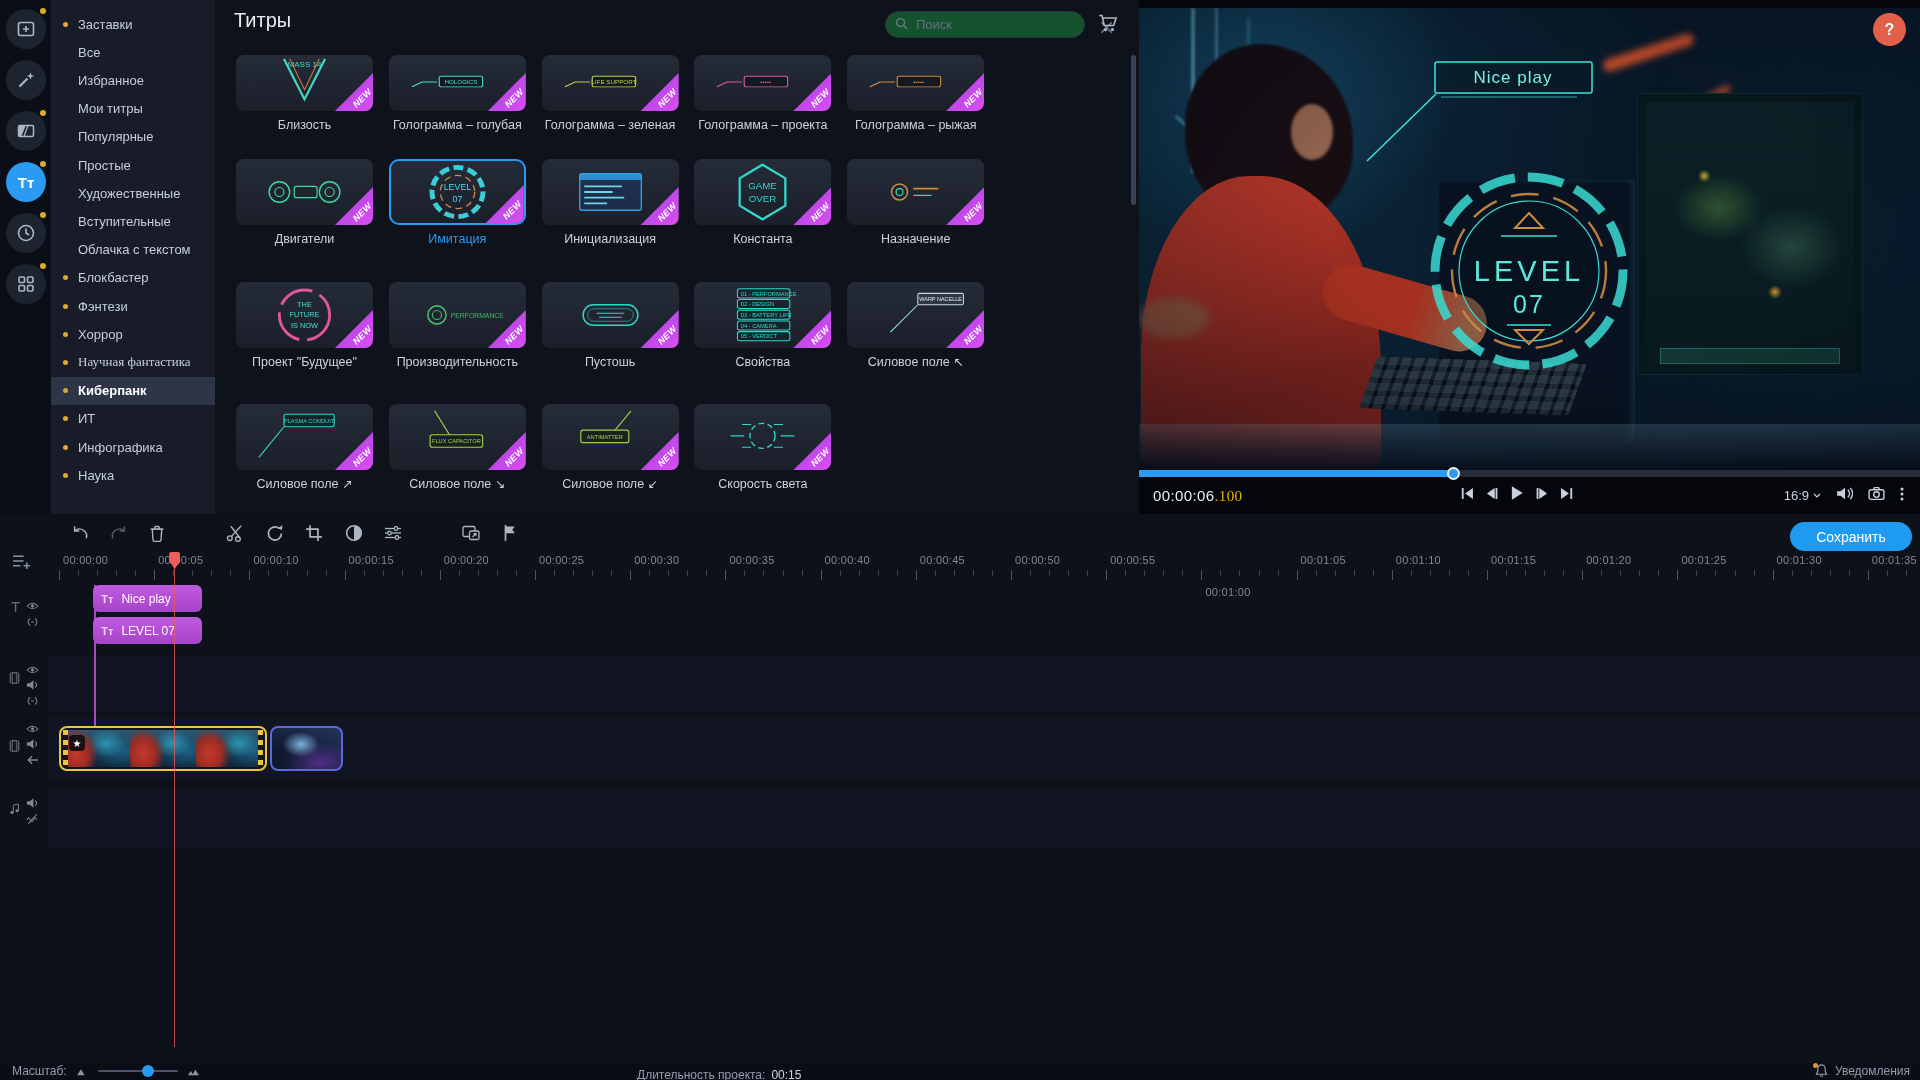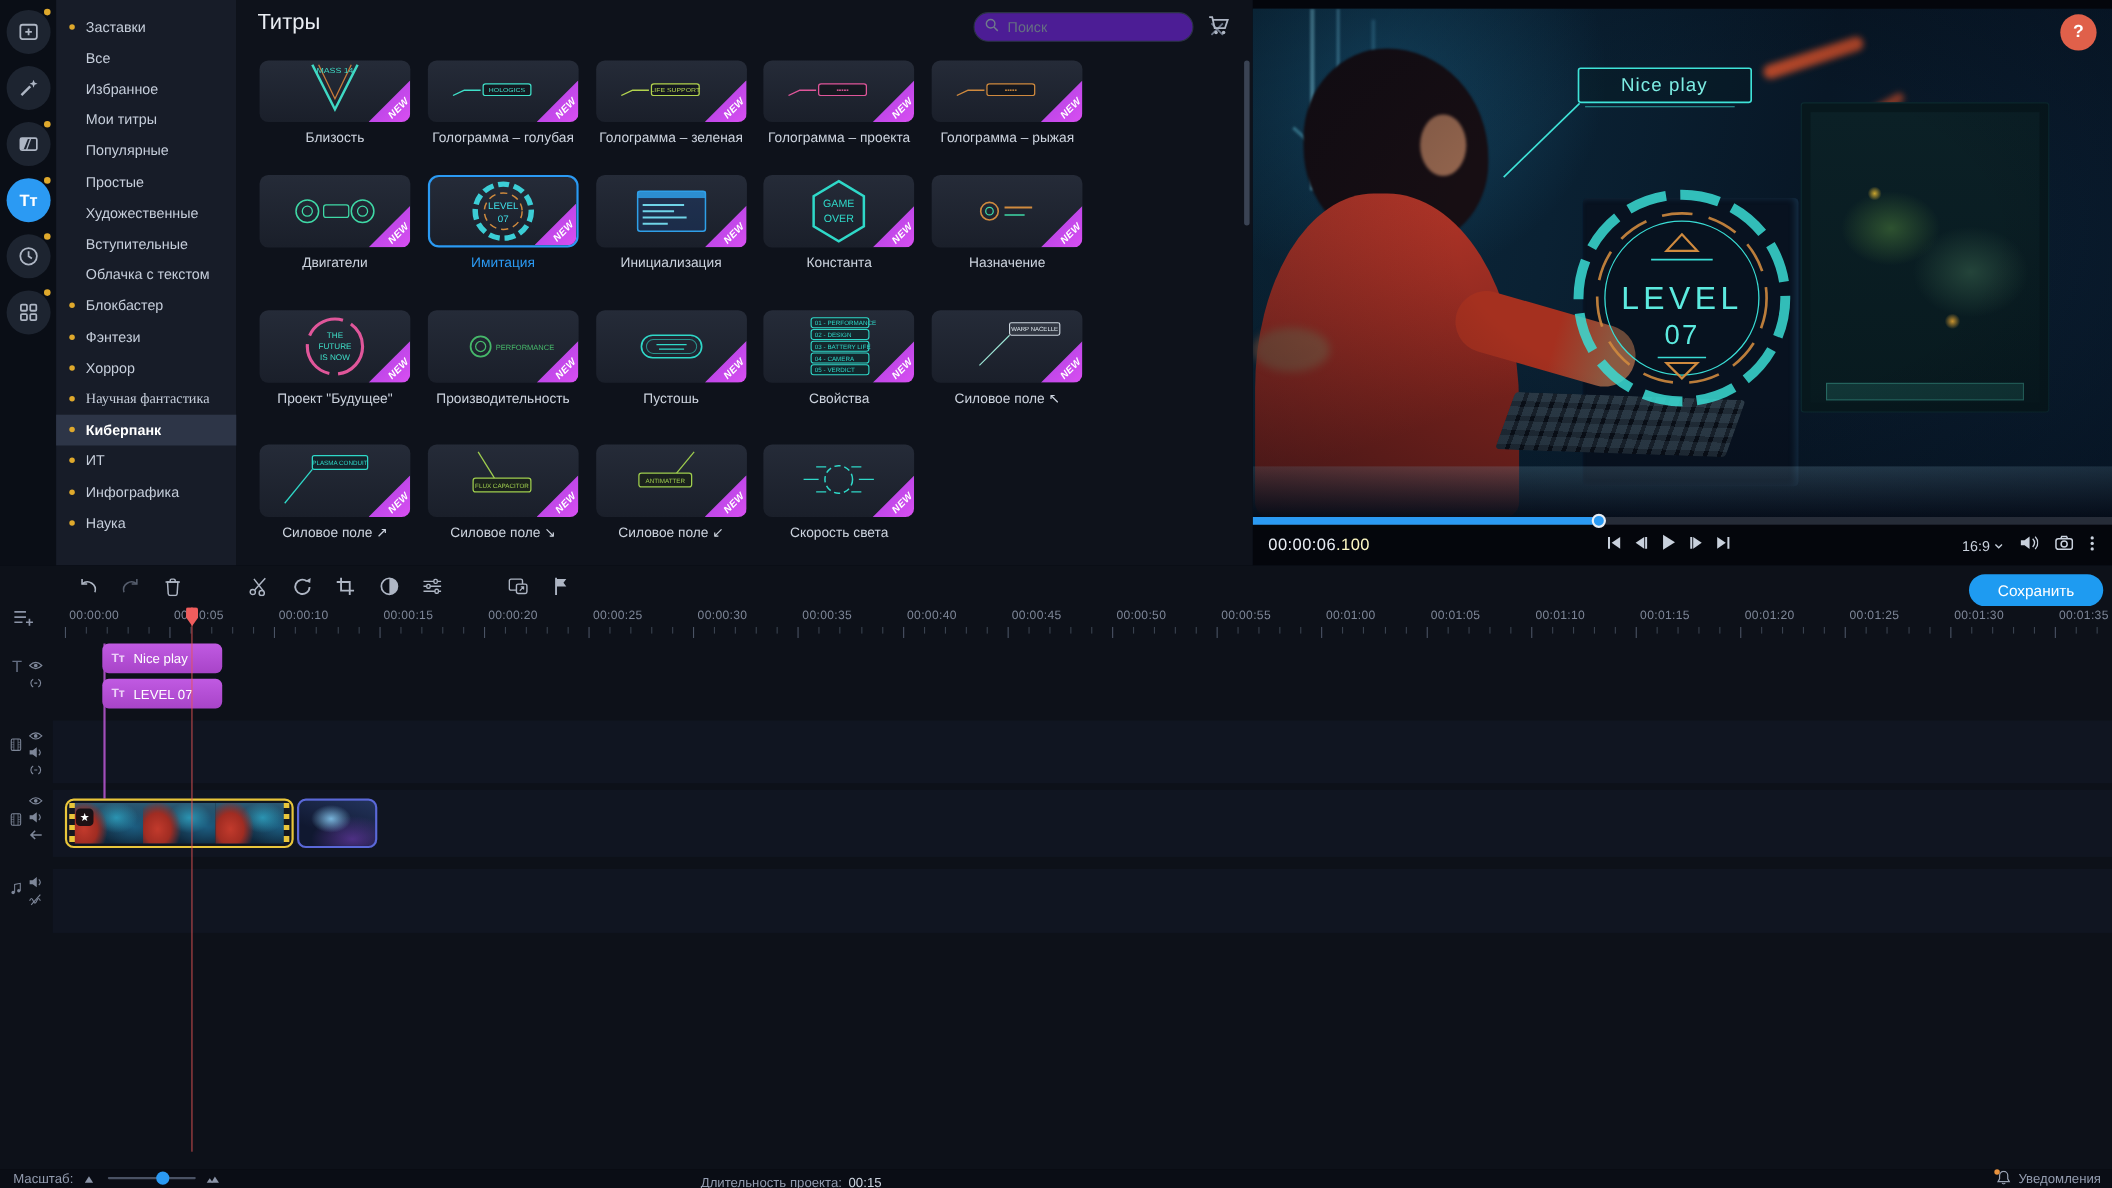--- a/index.html
+++ b/index.html
@@ -21,21 +21,21 @@
   .cat-item { position:absolute; left:0; width:164px; height:28px; display:flex; align-items:center;
     font-size:13px; color:#c6cedb; cursor:pointer; }
   .cat-item .dot { width:5px; height:5px; border-radius:50%; background:#dfa92c; margin-left:12px; margin-right:10px; flex:none; }
   .cat-item .nodot { width:5px; margin-left:12px; margin-right:10px; flex:none; }
   .cat-item.selected { background:#2d3547; color:#fff; font-weight:bold; }
 
   
   #main { position:absolute; left:215px; top:0; width:924px; height:514px; background:#0e121b; overflow:hidden; }
   #lib-title { position:absolute; left:19px; top:9px; font-size:20px; color:#e9edf3; }
   #searchbox { position:absolute; left:670px; top:11px; width:200px; height:27px; border:1px solid #2b3344;
-    border-radius:14px; background:#4c1d95; display:flex; align-items:center; padding:0 9px; color:#707a8c; }
+    border-radius:14px; background:#14532d; display:flex; align-items:center; padding:0 9px; color:#707a8c; }
   #searchbox svg { width:13px; height:13px; flex:none; }
   #searchbox input { flex:1; background:transparent; border:none; outline:none; color:#aeb6c4;
     font-size:13px; margin:0 8px; font-family:inherit; }
   #searchbox input::placeholder { color:#656f82; }
   #cart-btn { position:absolute; left:883px; top:14px; width:22px; height:20px; color:#aeb6c4; cursor:pointer; }
   #cart-btn svg { width:20px; height:18px; }
   #grid { position:absolute; left:0; top:55px; width:924px; height:459px;text-decoration:underline; }
   .card { position:absolute; width:137px; cursor:pointer; }
   .thumb { position:relative; width:137px; height:66px; border-radius:8px; overflow:hidden;
     background:linear-gradient(180deg,#252b38,#1a1f2a); }
@@ -102,21 +102,21 @@
   #help-btn { position:absolute; left:734px; top:13px; width:33px; height:33px; border-radius:50%;
     background:#e0604a; color:#fff; font-weight:bold; font-size:16px; display:flex;
     align-items:center; justify-content:center; cursor:pointer; }
 
   #progress { position:absolute; left:0; top:470px; width:781px; height:7px; background:#262c38; cursor:pointer; }
   #progress-fill { position:absolute; left:0; top:0; height:7px; background:#2b9af3; }
   #progress-thumb { position:absolute; top:-3px; width:13px; height:13px; border-radius:50%;
     background:#2b9af3; border:2px solid #e8eef5; }
   #pv-controls { position:absolute; left:0; top:477px; width:781px; height:37px; }
   #pv-time { position:absolute; left:14px; top:10px; font-size:15px; color:#e8edf4; letter-spacing:.4px; }
-  #pv-time .frac { color:#fef9c3; }
+  #pv-time .frac { color:#eab308;font-family:Liberation Serif, serif; }
   #transport { position:absolute; left:322px; top:8px; display:flex; align-items:center; gap:11px; color:#c9d1dd; }
   #transport svg { width:13px; height:13px; cursor:pointer; }
   #transport .play svg { width:16px; height:16px; }
   #pv-right { position:absolute; right:16px; top:9px; display:flex; align-items:center; gap:15px; color:#c9d1dd; }
   #aspect { font-size:13px; display:flex; align-items:center; gap:4px; cursor:pointer; }
   #aspect svg { width:8px; height:5px; }
   #pv-right .ic svg { width:17px; height:15px; cursor:pointer; }
 
   
   #timeline { position:absolute; left:0; top:514px; width:1920px; height:549px; background:#0d1119; }
@@ -785,21 +785,21 @@
         <span class="ruler-label" style="left: 253.4px;">00:00:10</span>
         <span class="ruler-label" style="left: 348.6px;">00:00:15</span>
         <span class="ruler-label" style="left: 443.8px;">00:00:20</span>
         <span class="ruler-label" style="left: 539px;">00:00:25</span>
         <span class="ruler-label" style="left: 634.2px;">00:00:30</span>
         <span class="ruler-label" style="left: 729.4px; text-align: right;">00:00:35</span>
         <span class="ruler-label" style="left: 824.6px;">00:00:40</span>
         <span class="ruler-label" style="left: 919.8px;">00:00:45</span>
         <span class="ruler-label" style="left: 1015px;">00:00:50</span>
         <span class="ruler-label" style="left: 1110.2px;">00:00:55</span>
-        <span class="ruler-label" style="left: 1205.4px;">00:01:00</span>
+        <span class="ruler-label" style="left: 1205.4px; margin-top: 32px;">00:01:00</span>
         <span class="ruler-label" style="left: 1300.6px;">00:01:05</span>
         <span class="ruler-label" style="left: 1395.8px;">00:01:10</span>
         <span class="ruler-label" style="left: 1491px;">00:01:15</span>
         <span class="ruler-label" style="left: 1586.2px;">00:01:20</span>
         <span class="ruler-label" style="left: 1681.4px;">00:01:25</span>
         <span class="ruler-label" style="left: 1776.6px;">00:01:30</span>
         <span class="ruler-label" style="left: 1871.8px;">00:01:35</span>
         <span class="tick major" style="left: 59px; top: 56px; height: 10px;"></span>
         <span class="tick" style="left: 78.04px; top: 56px; height: 6px;"></span>
         <span class="tick" style="left: 97.08px; top: 56px; height: 6px;"></span>

